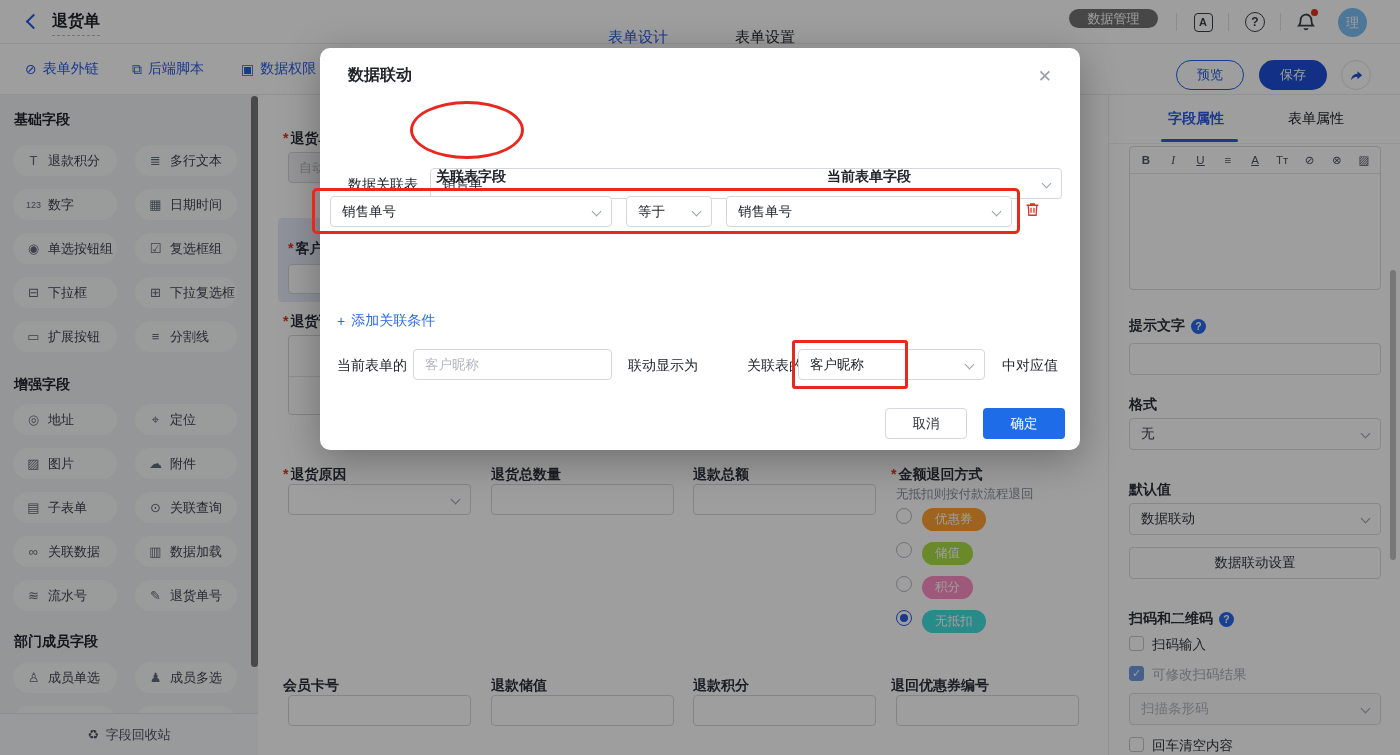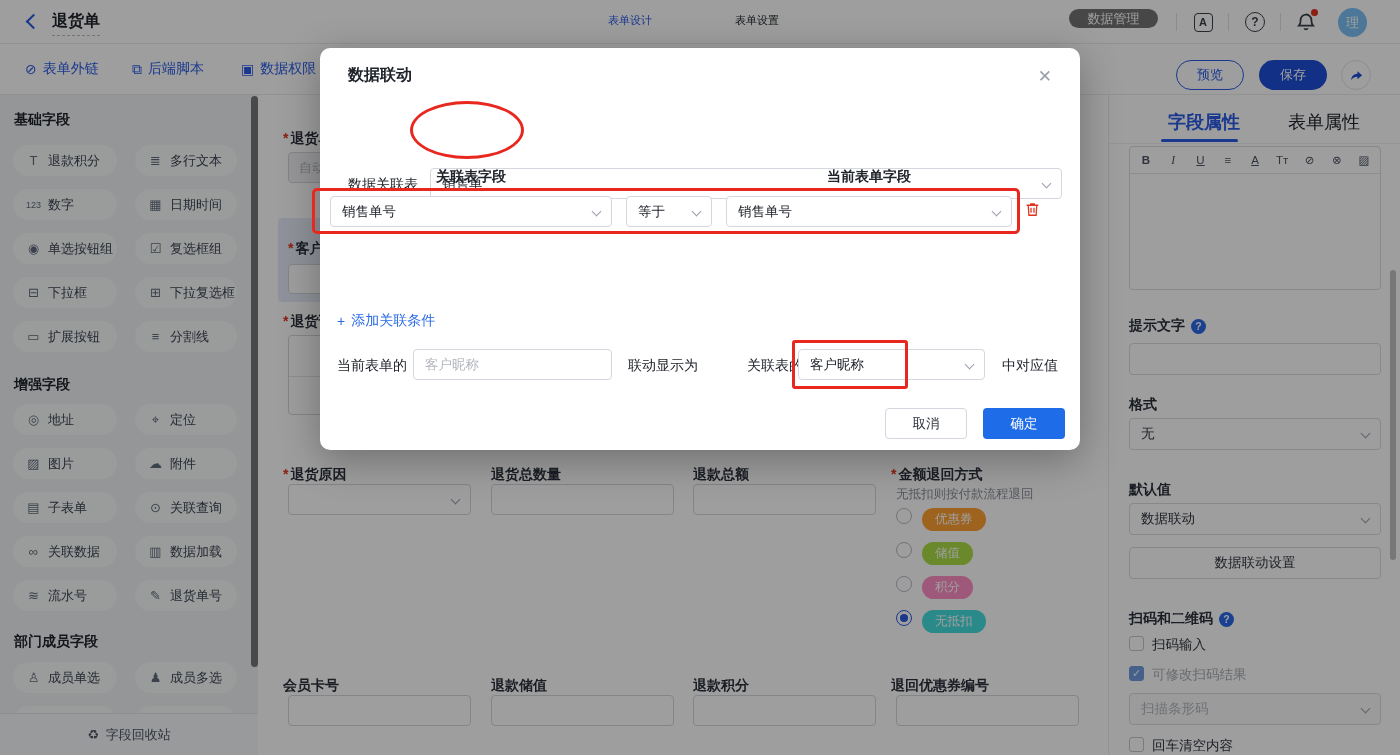--- a/index.html
+++ b/index.html
@@ -4,21 +4,21 @@
 <style>
   * { margin:0; padding:0; box-sizing:border-box; }
   html,body { width:1400px; height:755px; }
   body { font-family:"Liberation Sans","DejaVu Sans",sans-serif; color:#1f2329; background:#fff; overflow:hidden; }
   .app { position:relative; width:1400px; height:755px; background:#fff; }
 
   
   .topbar { position:absolute; left:0; top:0; width:1400px; height:44px; background:#fff; border-bottom:1px solid #ececec; z-index:1; }
   .back { position:absolute; left:28px; top:16px; width:11px; height:11px; border-left:2.5px solid #2a5ce6; border-bottom:2.5px solid #2a5ce6; transform:rotate(45deg); cursor:pointer; }
   .doc-title { position:absolute; left:52px; top:11px; font-size:16px; font-weight:700; color:#20242b; padding-bottom:3px; border-bottom:1px dashed #b8bdc7; }
-  .top-tab { position:absolute; top:13px; font-size:11px; cursor:pointer; }
+  .top-tab { position:absolute; top:28px; font-size:15px; cursor:pointer; }
   .top-tab.active { color:#2a5ce6; }
   .btn-green { position:absolute; left:1069px; top:9px; width:89px; height:19px; background:#737373; color:#fff; border:none; border-radius:14px; font-size:13px; cursor:pointer; }
   .vdiv { position:absolute; top:13px; width:1px; height:18px; background:#e2e2e2; }
   .ticon { position:absolute; top:10px; width:24px; height:24px; display:flex; align-items:center; justify-content:center; cursor:pointer; }
   .booklet { width:19px; height:19px; border:1.6px solid #3a3f47; border-radius:4px; font-size:11px; font-weight:700; color:#3a3f47; display:flex; align-items:center; justify-content:center; }
   .help-circ { width:20px; height:20px; border:1.6px solid #3a3f47; border-radius:50%; font-size:12px; font-weight:700; color:#3a3f47; display:flex; align-items:center; justify-content:center; }
   .bell-dot { position:absolute; right:0px; top:-1px; width:7px; height:7px; background:#e0321e; border-radius:50%; }
   .avatar { position:absolute; left:1338px; top:8px; width:29px; height:29px; border-radius:50%; background:#7cc1f5; color:#fff; font-size:13px; display:flex; align-items:center; justify-content:center; cursor:pointer; }
 
   
@@ -52,21 +52,21 @@
   .subform-box .inner { position:absolute; left:0; top:40px; width:100%; height:0; border-top:1px solid #e2e5ea; }
   .hint12 { position:absolute; font-size:12.5px; color:#8a9099; white-space:nowrap; }
   .radio-row { position:absolute; left:638px; display:flex; gap:10px; cursor:pointer; }
   .radio { width:16px; height:16px; border:1.5px solid #b6bac2; border-radius:50%; background:#fff; position:relative; flex:0 0 auto; }
   .radio.on { border-color:#2a5ce0; }
   .radio.on::after { content:""; position:absolute; left:3px; top:3px; width:8px; height:8px; background:#2a5ce0; border-radius:50%; }
   .opt-pill { color:#fff; font-size:12.5px; padding:3px 13px; border-radius:999px; white-space:nowrap; }
 
   
   .panel { position:absolute; left:1108px; top:95px; width:292px; height:660px; background:#fff; border-left:1px solid #ececec; z-index:1; }
-  .ptab { position:absolute; top:15px; font-size:18px; cursor:pointer; color:#20242b; }
+  .ptab { position:absolute; top:15px; font-size:14px; cursor:pointer; color:#20242b; }
   .ptab.active { color:#2a5ce6; font-weight:700; }
   .ptab-line { position:absolute; left:52px; top:44px; width:77px; height:3px; background:#2a5ce6; border-radius:2px; }
   .ptab-border { position:absolute; left:0; top:48px; width:292px; height:1px; background:#eef0f2; }
   .editor { position:absolute; left:20px; top:51px; width:252px; height:144px; border:1px solid #d9dce2; border-radius:4px; }
   .editor .ebar { height:27px; border-bottom:1px solid #e4e6ea; display:flex; align-items:center; justify-content:space-between; padding:0 9px; }
   .eic { font-size:11.5px; color:#4c5463; width:14px; text-align:center; cursor:pointer; }
   .plabel { position:absolute; font-size:14px; font-weight:700; color:#2b313b; display:flex; align-items:center; gap:6px; }
   .qmark { width:15px; height:15px; background:#2a6ae8; color:#fff; border-radius:50%; font-size:10.5px; font-weight:700; display:flex; align-items:center; justify-content:center; }
   .pinput { position:absolute; left:20px; width:252px; height:32px; border:1px solid #d9dce2; border-radius:4px; background:#fff; }
   .pselect { position:absolute; left:20px; width:252px; height:32px; border:1px solid #d9dce2; border-radius:4px; background:#fff; font-size:13.5px; color:#30353e; line-height:30px; padding-left:11px; }

